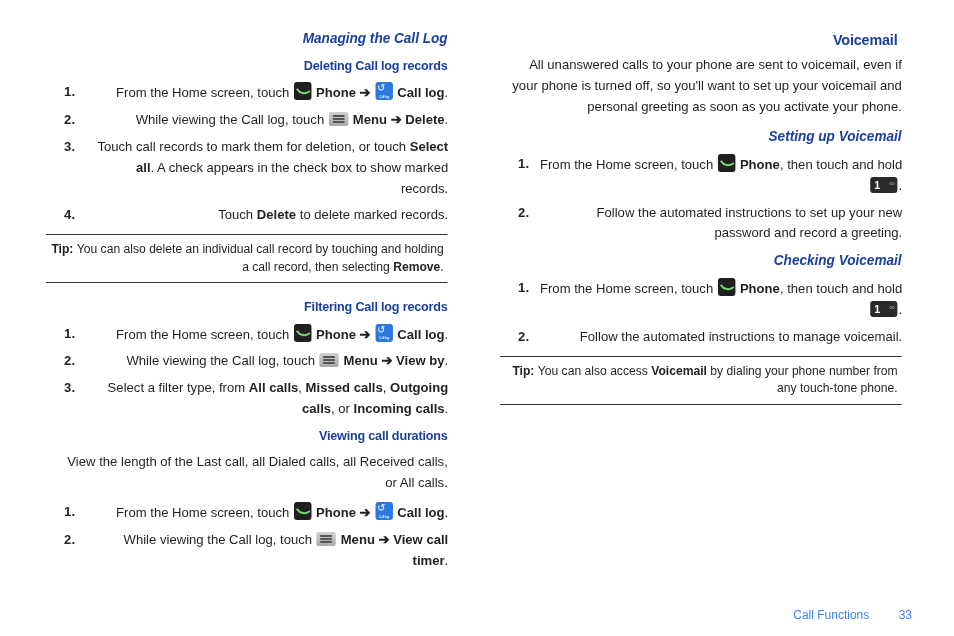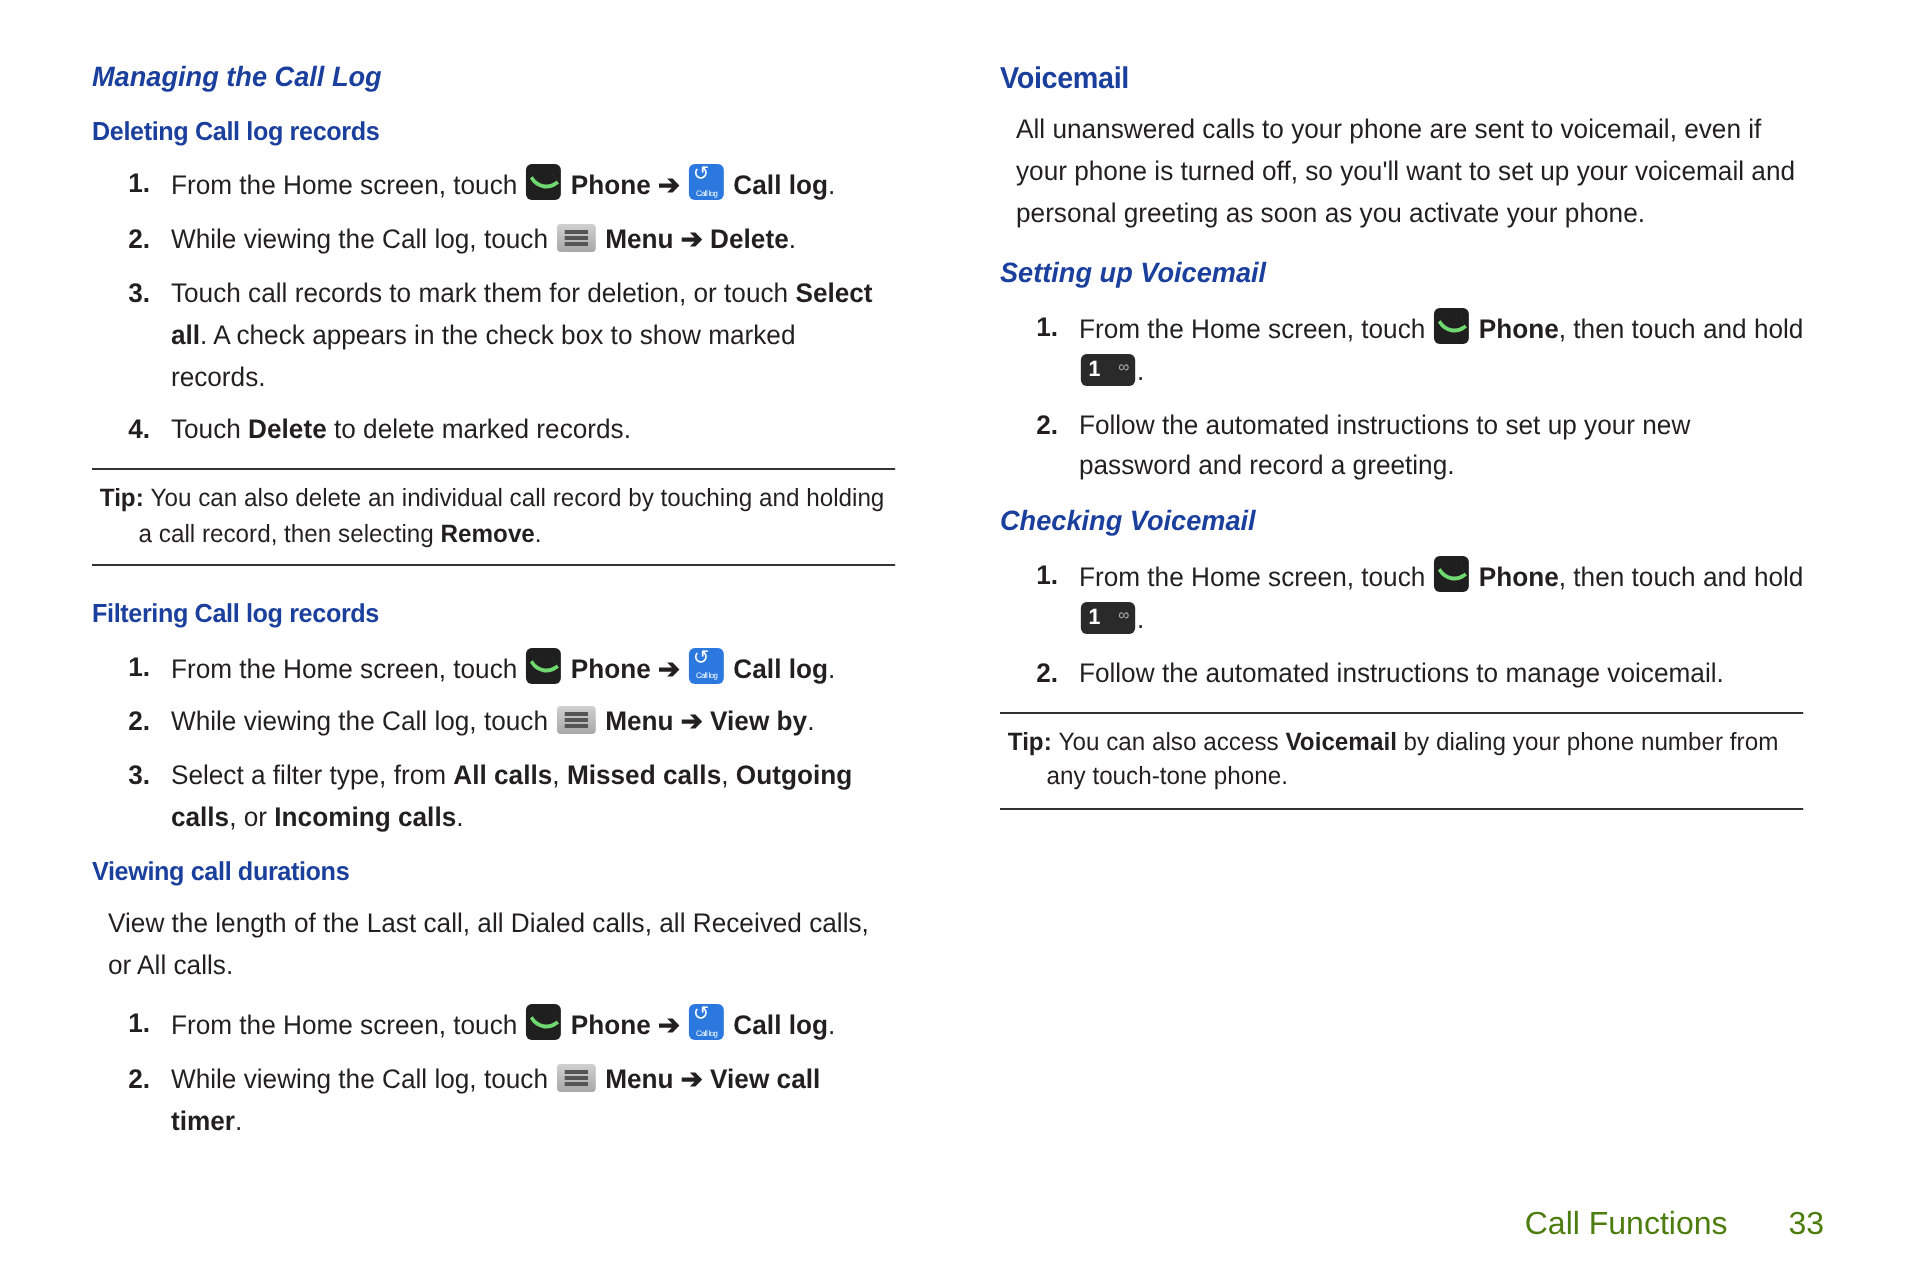--- a/index.html
+++ b/index.html
@@ -9,20 +9,21 @@
     background: #fff;
     font-family: Arial, Helvetica, sans-serif;
     font-size: 13.5px;
     color: #231f20;
     position: relative;
     padding: 28px 38px 0 46px;
   }
   .columns {
     display: flex;
     gap: 40px;
+    text-align: right;
   }
   .col {
     width: 414px;
     line-height: 1.55;
   }
   .h-sec {
     color: #1a3f9c;
     font-weight: bold;
     font-style: italic;
     font-size: 14px;
@@ -162,22 +163,22 @@
     content: "∞";
     position: absolute;
     right: 3px; top: 1px;
     color: #aaa;
     font-size: 8px;
   }
   .footer {
     position: absolute;
     bottom: 14px;
     right: 42px;
-    font-size: 16px;
-    color: #4d7c0f;
+    font-size: 12px;
+    color: #3b82f6;
   }
   .footer .pg {
     margin-left: 26px;
   }
 </style>
 </head>
 <body>
 
 <div class="columns">
 

